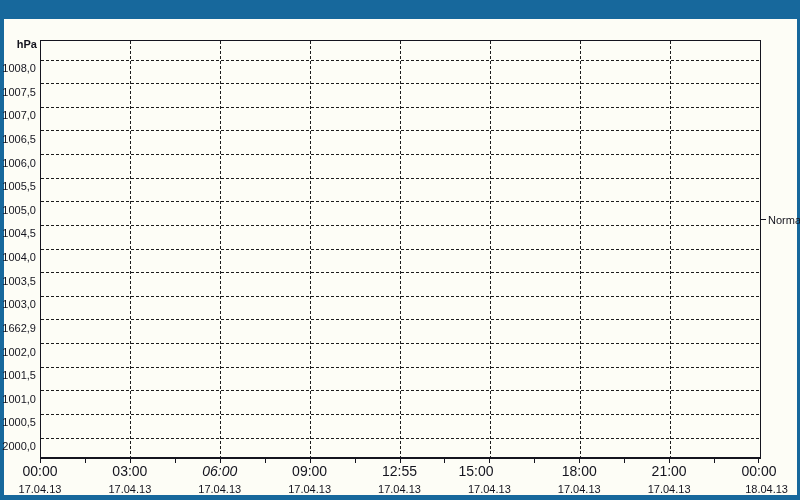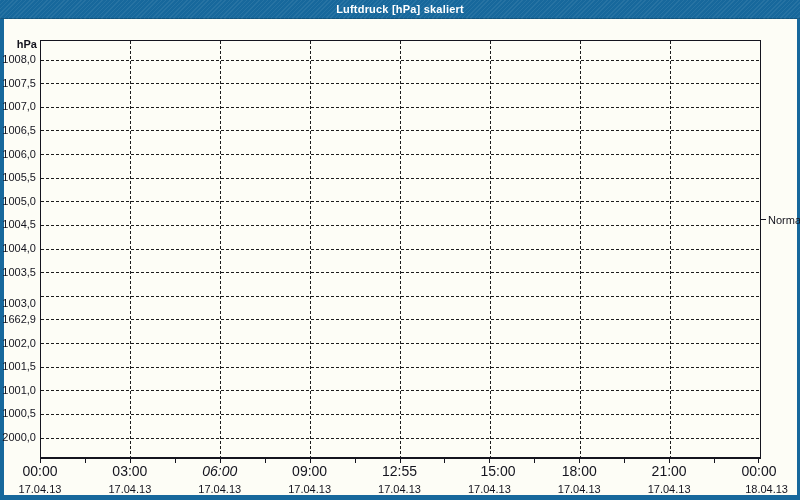--- a/index.html
+++ b/index.html
@@ -40,21 +40,21 @@
     background-image:repeating-linear-gradient(90deg,var(--c-grid) 0 3px,transparent 3px 5px);
   }
   .v-gridline{
     position:absolute;top:0;height:100%;width:1px;
     background-image:repeating-linear-gradient(180deg,var(--c-grid) 0 3px,transparent 3px 5px);
   }
   .axis-unit{
     position:absolute;left:0;top:19px;width:33px;text-align:right;
     font-size:11px;color:var(--c-text);font-weight:bold;
   }
-  .y-labels{position:absolute;left:0;top:21px;width:33px;height:419px;}
+  .y-labels{position:absolute;left:0;top:30px;width:33px;height:419px;}
   .y-tick-label{
     position:absolute;right:1px;font-size:11px;color:var(--c-text);
     white-space:nowrap;line-height:12px;
   }
   .x-axis{position:absolute;left:36px;top:440px;width:721px;height:36px;}
   .x-tick{position:absolute;top:0;width:1px;height:4px;background:var(--c-axis);}
   .x-time{
     position:absolute;top:6px;width:44px;margin-left:-22px;text-align:center;
     font-size:14px;color:var(--c-text);line-height:12px;
   }
@@ -65,37 +65,34 @@
   .normal-tick{position:absolute;left:757px;width:5px;height:1px;background:var(--c-axis);}
   .normal-label{
     position:absolute;left:764px;transform:translateY(-50%);
     font-size:11px;color:var(--c-text);white-space:nowrap;
   }
 </style>
 </head>
 <body>
 
 <div class="window">
-  <div class="titlebar">
-    <span>Luftdruck [hPa] skaliert</span>
-  </div>
   <div class="content">
     <div class="axis-unit">hPa</div>
     <div class="y-labels">
         <div class="y-tick-label" style="top: 13px;">1008,0</div>
         <div class="y-tick-label" style="top: 36.625px;">1007,5</div>
         <div class="y-tick-label" style="top: 60.25px;">1007,0</div>
         <div class="y-tick-label" style="top: 83.875px;">1006,5</div>
         <div class="y-tick-label" style="top: 107.5px;">1006,0</div>
         <div class="y-tick-label" style="top: 131.125px;">1005,5</div>
         <div class="y-tick-label" style="top: 154.75px;">1005,0</div>
         <div class="y-tick-label" style="top: 178.375px;">1004,5</div>
         <div class="y-tick-label" style="top: 202px;">1004,0</div>
         <div class="y-tick-label" style="top: 225.625px;">1003,5</div>
-        <div class="y-tick-label" style="top: 249.25px; margin-top: 8px;">1003,0</div>
+        <div class="y-tick-label" style="top: 249.25px;">1003,0</div>
         <div class="y-tick-label" style="top: 272.875px;">1662,9</div>
         <div class="y-tick-label" style="top: 296.5px;">1002,0</div>
         <div class="y-tick-label" style="top: 320.125px;">1001,5</div>
         <div class="y-tick-label" style="top: 343.75px;">1001,0</div>
         <div class="y-tick-label" style="top: 367.375px;">1000,5</div>
         <div class="y-tick-label" style="top: 391px;">2000,0</div>
       </div>
     <div class="plot">
         <div class="h-gridline" style="top: 18.5px;"></div>
         <div class="h-gridline" style="top: 42.125px;"></div>
@@ -143,21 +140,21 @@
         <div class="x-time" style="left: 0px;">00:00</div>
         <div class="x-date" style="left: 0px;">17.04.13</div>
         <div class="x-time" style="left: 89.875px;">03:00</div>
         <div class="x-date" style="left: 89.875px;">17.04.13</div>
         <div class="x-time" style="left: 179.75px; font-style: italic;">06:00</div>
         <div class="x-date" style="left: 179.75px;">17.04.13</div>
         <div class="x-time" style="left: 269.625px;">09:00</div>
         <div class="x-date" style="left: 269.625px;">17.04.13</div>
         <div class="x-time" style="left: 359.5px;">12:55</div>
         <div class="x-date" style="left: 359.5px;">17.04.13</div>
-        <div class="x-time" style="left: 458px;">15:00</div>
+        <div class="x-time" style="left: 436px;">15:00</div>
         <div class="x-date" style="left: 449.375px;">17.04.13</div>
         <div class="x-time" style="left: 539.25px;">18:00</div>
         <div class="x-date" style="left: 539.25px;">17.04.13</div>
         <div class="x-time" style="left: 629.125px;">21:00</div>
         <div class="x-date" style="left: 629.125px;">17.04.13</div>
         <div class="x-time" style="left: 719px;">00:00</div>
         <div class="x-date" style="left: 719px; text-align: right;">18.04.13</div>
       </div>
   <div class="normal-tick" style="top: 200.15px;"></div>
       <div class="normal-label" style="top: 200.65px;">Normal</div>

